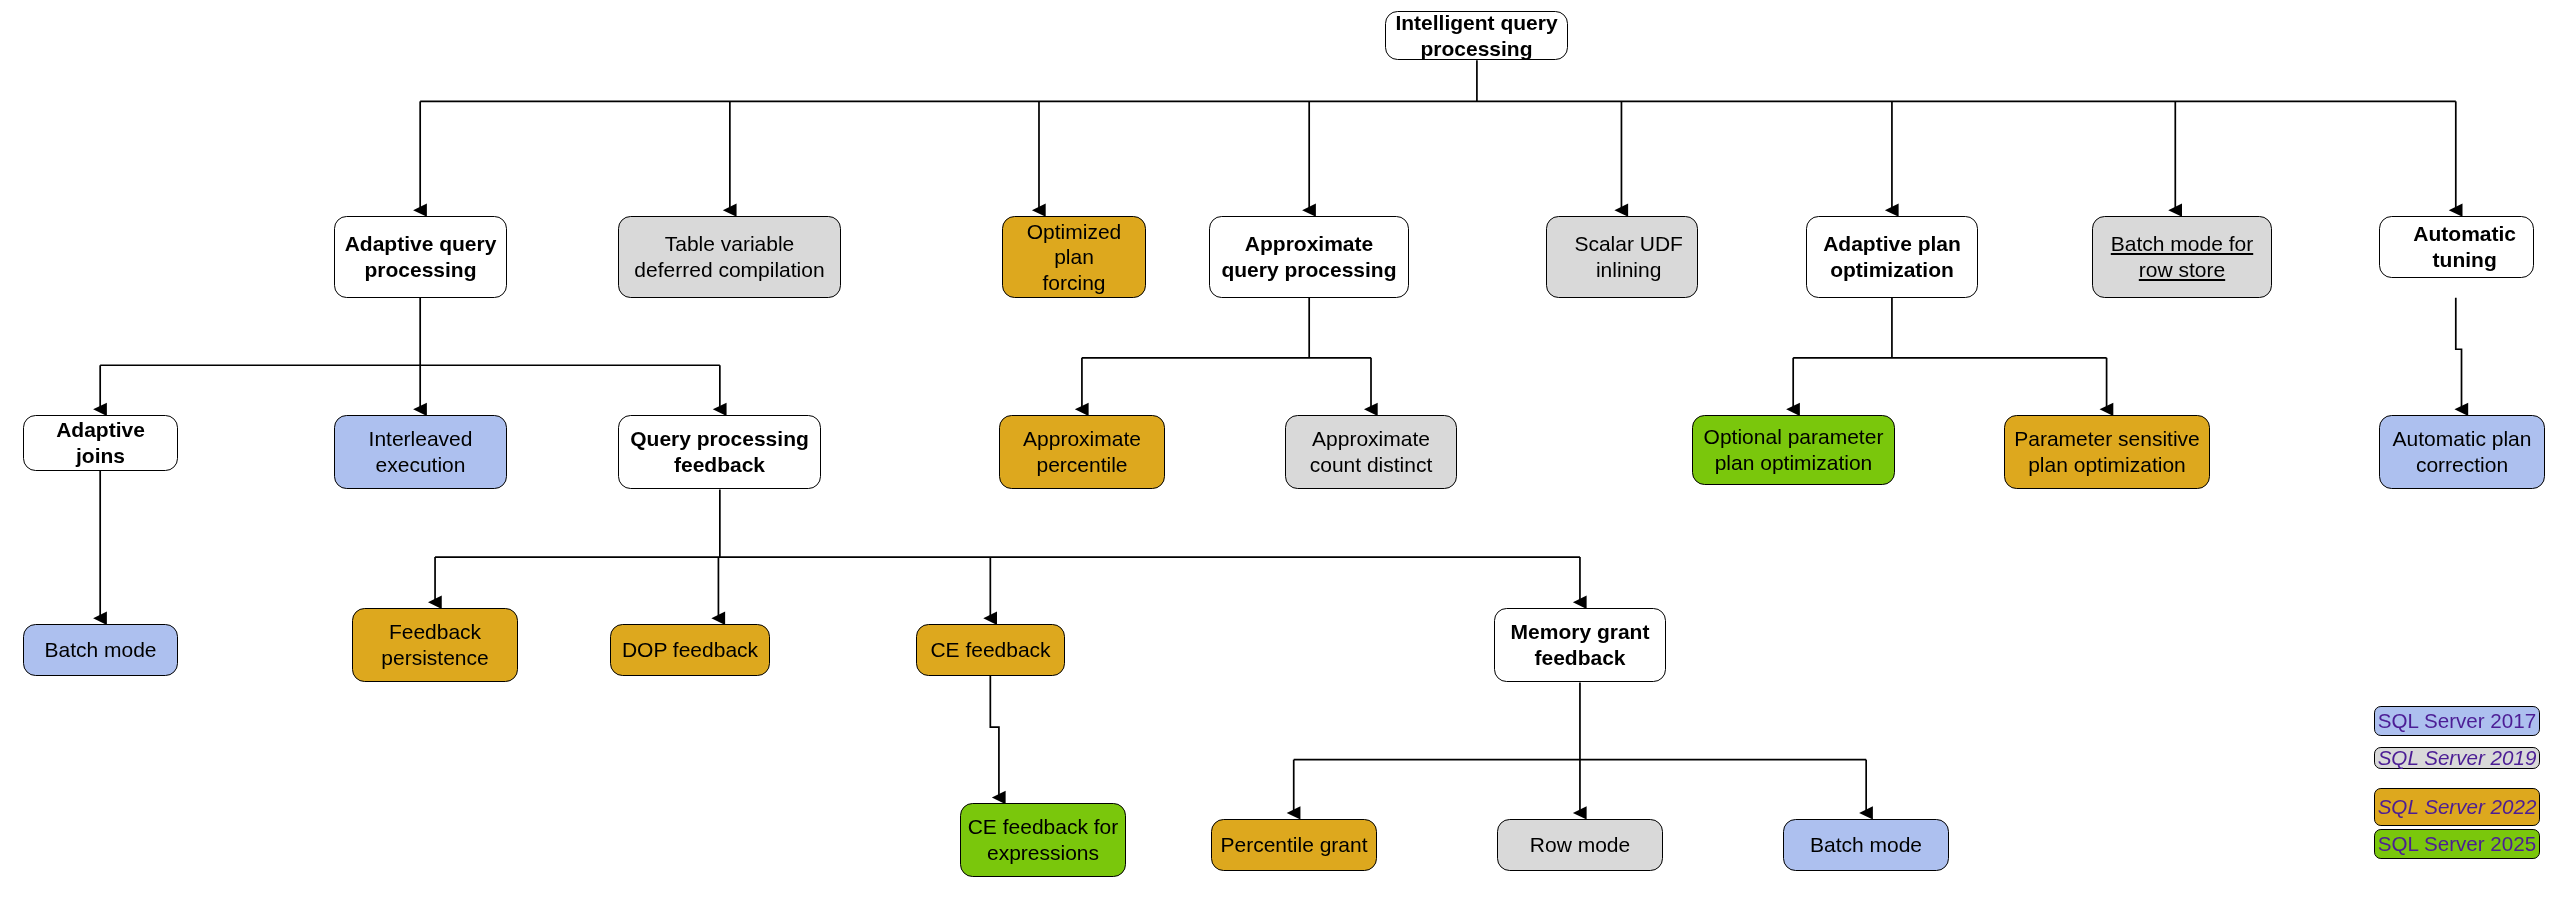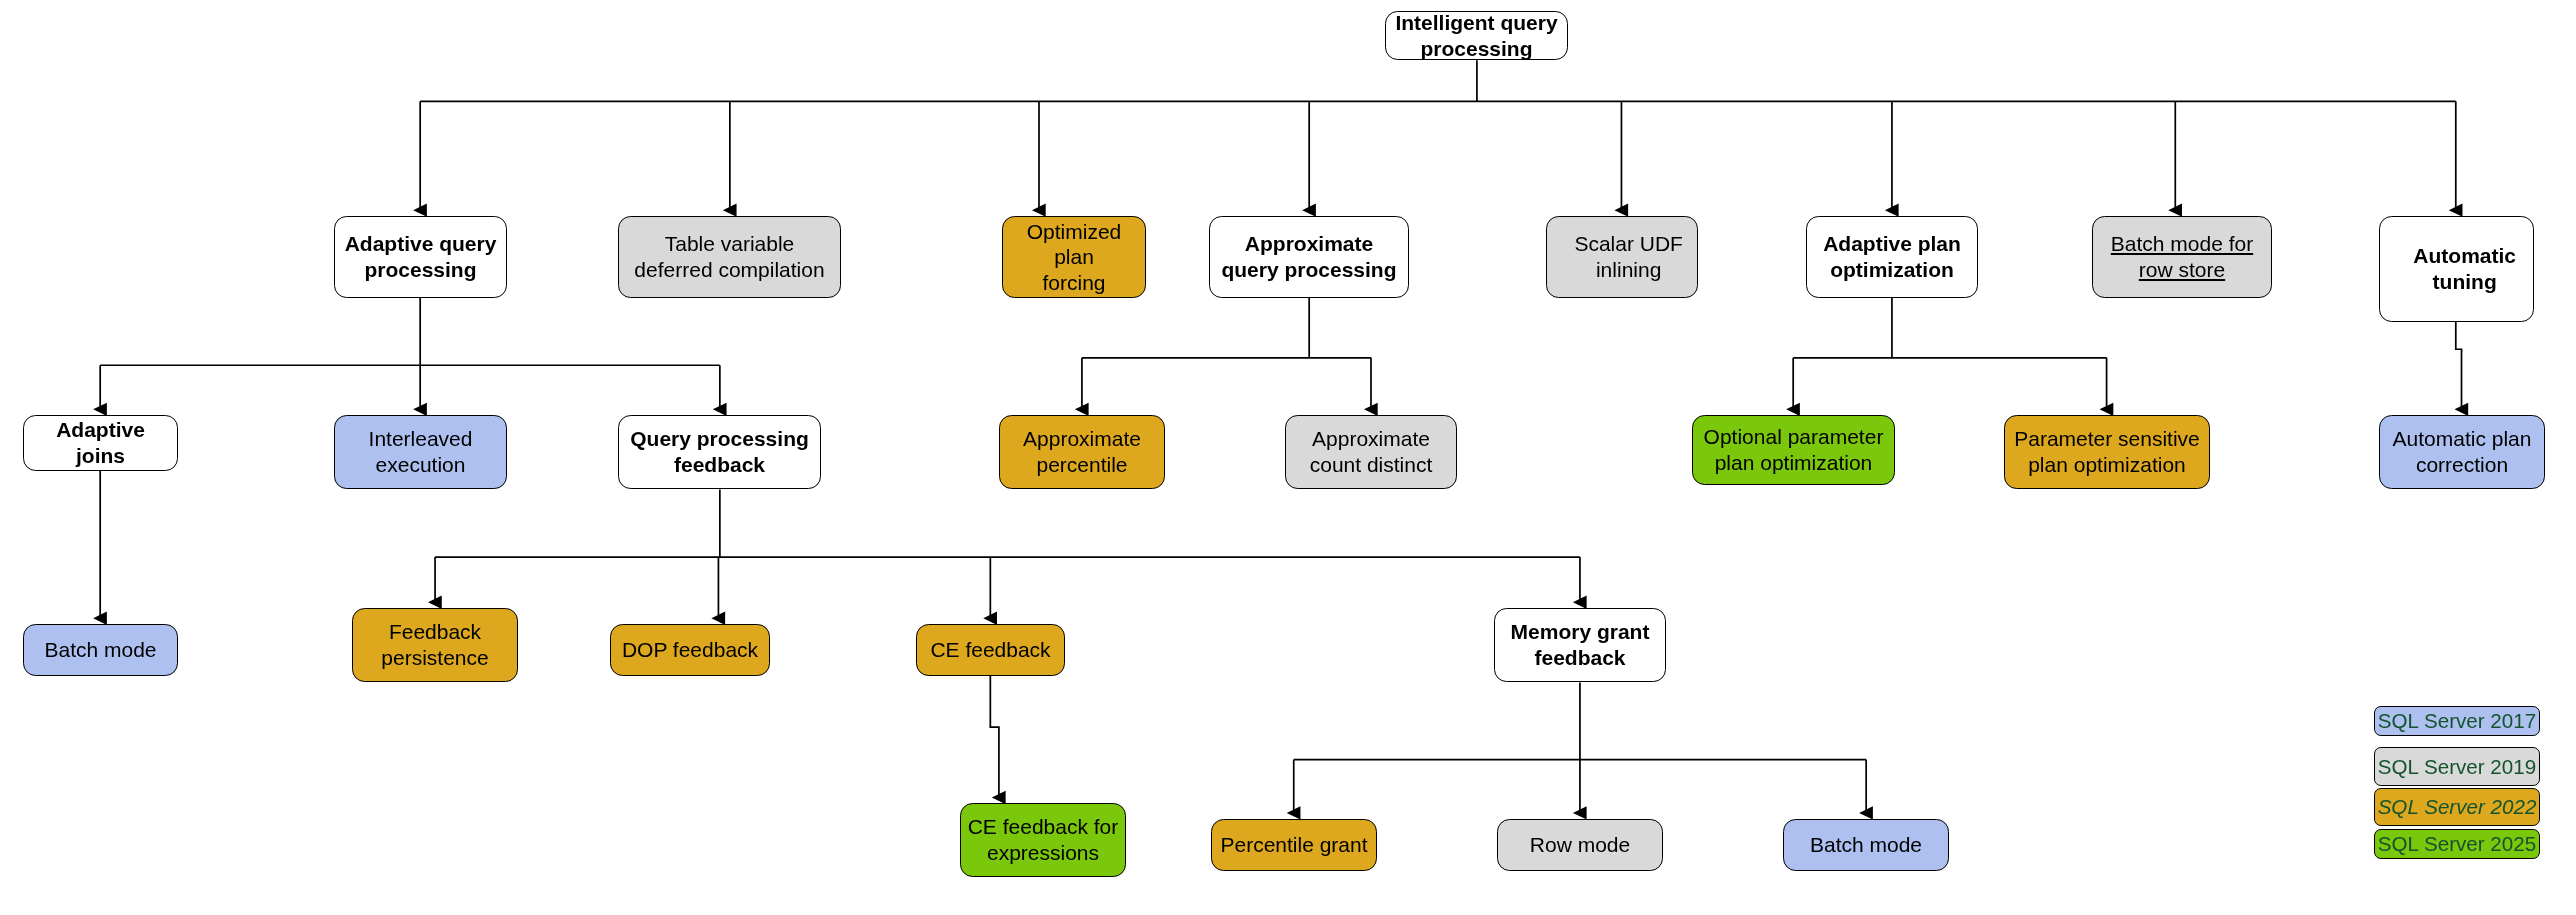--- a/index.html
+++ b/index.html
@@ -48,21 +48,21 @@
   .legend-item {
     position: absolute;
     box-sizing: border-box;
     border: 1.7px solid #000000;
     border-radius: 6.9px;
     display: flex;
     align-items: center;
     justify-content: center;
     font-size: 20.6px;
     font-weight: normal;
-    color: #14532d;
+    color: #4c1d95;
     font-family: "Liberation Sans", sans-serif;
   }
 </style>
 </head>
 <body>
 
 <div id="stage">
   <svg id="wires" width="2576" height="916" viewBox="0 0 4500 1600" xmlns="http://www.w3.org/2000/svg">
     <defs>
       <marker id="arrowhead" markerWidth="9" markerHeight="9" refX="4.5" refY="4.5" orient="auto" markerUnits="strokeWidth">
@@ -119,21 +119,21 @@
       <div class="node fill-orange" style="left: 1002px; top: 216px; width: 144px; height: 82px;">Optimized plan
 forcing</div>
       <div class="node fill-white" style="left: 1209px; top: 216px; width: 200px; height: 82px;">Approximate
 query processing</div>
       <div class="node fill-gray" style="left: 1546px; top: 216px; width: 152px; height: 82px; padding-left: 19px;">Scalar UDF
 inlining</div>
       <div class="node fill-white" style="left: 1806px; top: 216px; width: 172px; height: 82px;">Adaptive plan
 optimization</div>
       <div class="node fill-gray" style="left: 2092px; top: 216px; width: 180px; height: 82px; text-decoration: underline;">Batch mode for
 row store</div>
-      <div class="node fill-white" style="left: 2379px; top: 216px; width: 155px; height: 106px; padding-left: 22px;">Automatic
+      <div class="node fill-white" style="left: 2379px; top: 216px; width: 155px; height: 62px; padding-left: 22px;">Automatic
 tuning</div>
       <div class="node fill-white" style="left: 23px; top: 415px; width: 155px; height: 56px;">Adaptive joins</div>
       <div class="node fill-blue" style="left: 334px; top: 415px; width: 173px; height: 74px;">Interleaved
 execution</div>
       <div class="node fill-white" style="left: 618px; top: 415px; width: 203px; height: 74px;">Query processing
 feedback</div>
       <div class="node fill-orange" style="left: 999px; top: 415px; width: 166px; height: 74px;">Approximate
 percentile</div>
       <div class="node fill-gray" style="left: 1285px; top: 415px; width: 172px; height: 74px;">Approximate
 count distinct</div>
@@ -151,18 +151,18 @@
       <div class="node fill-white" style="left: 1494px; top: 608px; width: 172px; height: 74px;">Memory grant
 feedback</div>
       <div class="node fill-green" style="left: 960px; top: 803px; width: 166px; height: 74px;">CE feedback for
 expressions</div>
       <div class="node fill-orange" style="left: 1211px; top: 819px; width: 166px; height: 52px;">Percentile grant</div>
       <div class="node fill-gray" style="left: 1497px; top: 819px; width: 166px; height: 52px;">Row mode</div>
       <div class="node fill-blue" style="left: 1783px; top: 819px; width: 166px; height: 52px;">Batch mode</div>
     </div>
   <div id="legend-layer">
       <div class="legend-item fill-blue" style="left: 2374px; top: 706px; width: 166px; height: 30px;">SQL Server 2017</div>
-      <div class="legend-item fill-gray" style="left: 2374px; top: 747px; width: 166px; height: 39px;">SQL Server 2019</div>
+      <div class="legend-item fill-gray" style="left: 2374px; top: 747px; width: 166px; height: 22px; font-style: italic;">SQL Server 2019</div>
       <div class="legend-item fill-orange" style="left: 2374px; top: 788px; width: 166px; height: 38px; font-style: italic;">SQL Server 2022</div>
       <div class="legend-item fill-green" style="left: 2374px; top: 829px; width: 166px; height: 30px;">SQL Server 2025</div>
     </div>
 </div>
 
 
 </body></html>

